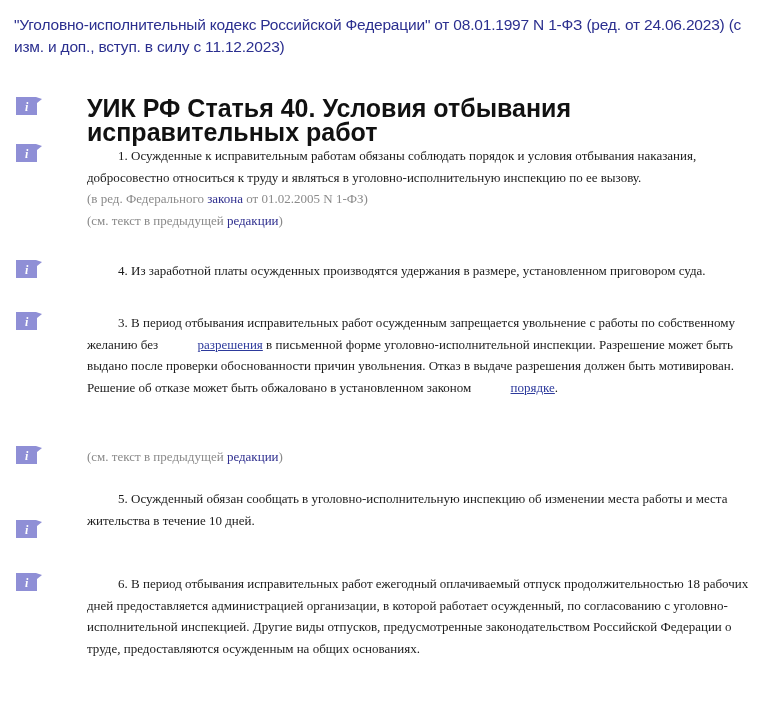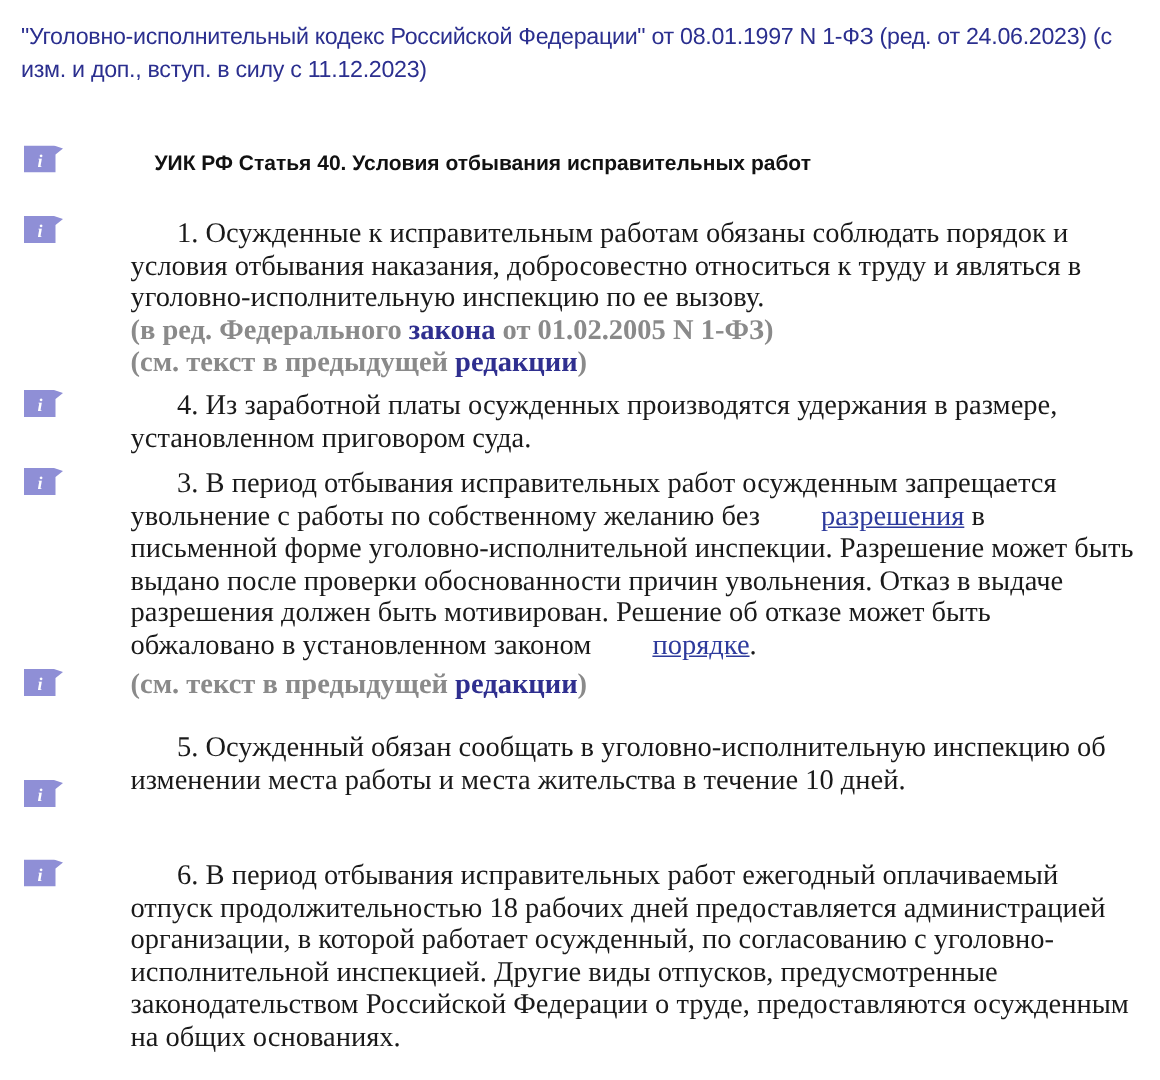--- a/index.html
+++ b/index.html
@@ -7,31 +7,31 @@
   .doc-title {
     position: absolute; left: 14px; top: 14px; width: 750px;
     font-family: "Liberation Sans", sans-serif; font-size: 15.5px; line-height: 22px;
     color: #2b2f8f; letter-spacing: -0.2px;
   }
   .icon {
     position: absolute; left: 16px; width: 26px; height: 18px;
   }
   .icon svg { display: block; }
   .heading {
-    position: absolute; left: 103px;
-    font-family: "Liberation Sans", sans-serif; font-weight: bold; font-size: 14px;
+    position: absolute; left: 87px;
+    font-family: "Liberation Sans", sans-serif; font-weight: bold; font-size: 25px;
     color: #111; line-height: 24px;
   }
   .para {
     position: absolute; left: 87px; width: 670px;
-    font-family: "Liberation Serif", serif; font-size: 19px; line-height: 21.5px;
+    font-family: "Liberation Serif", serif; font-size: 13px; line-height: 21.5px;
     color: #1a1a1a;
   }
   .para .first { text-indent: 31px; }
-  .note { color: #8a8a8a; font-weight: bold; }
+  .note { color: #8a8a8a; }
   .note a, .link-plain { color: #2f2f8f; text-decoration: none; }
   .link-u { color: #2d3a9c; text-decoration: underline; margin-left: 36px; }
   p { margin: 0; }
 </style>
 </head>
 <body>
 
 <div class="doc-title">"Уголовно-исполнительный кодекс Российской Федерации" от 08.01.1997 N 1-ФЗ (ред. от 24.06.2023) (с изм. и доп., вступ. в силу с 11.12.2023)</div>
 
 <div class="icon" style="top:97px">

